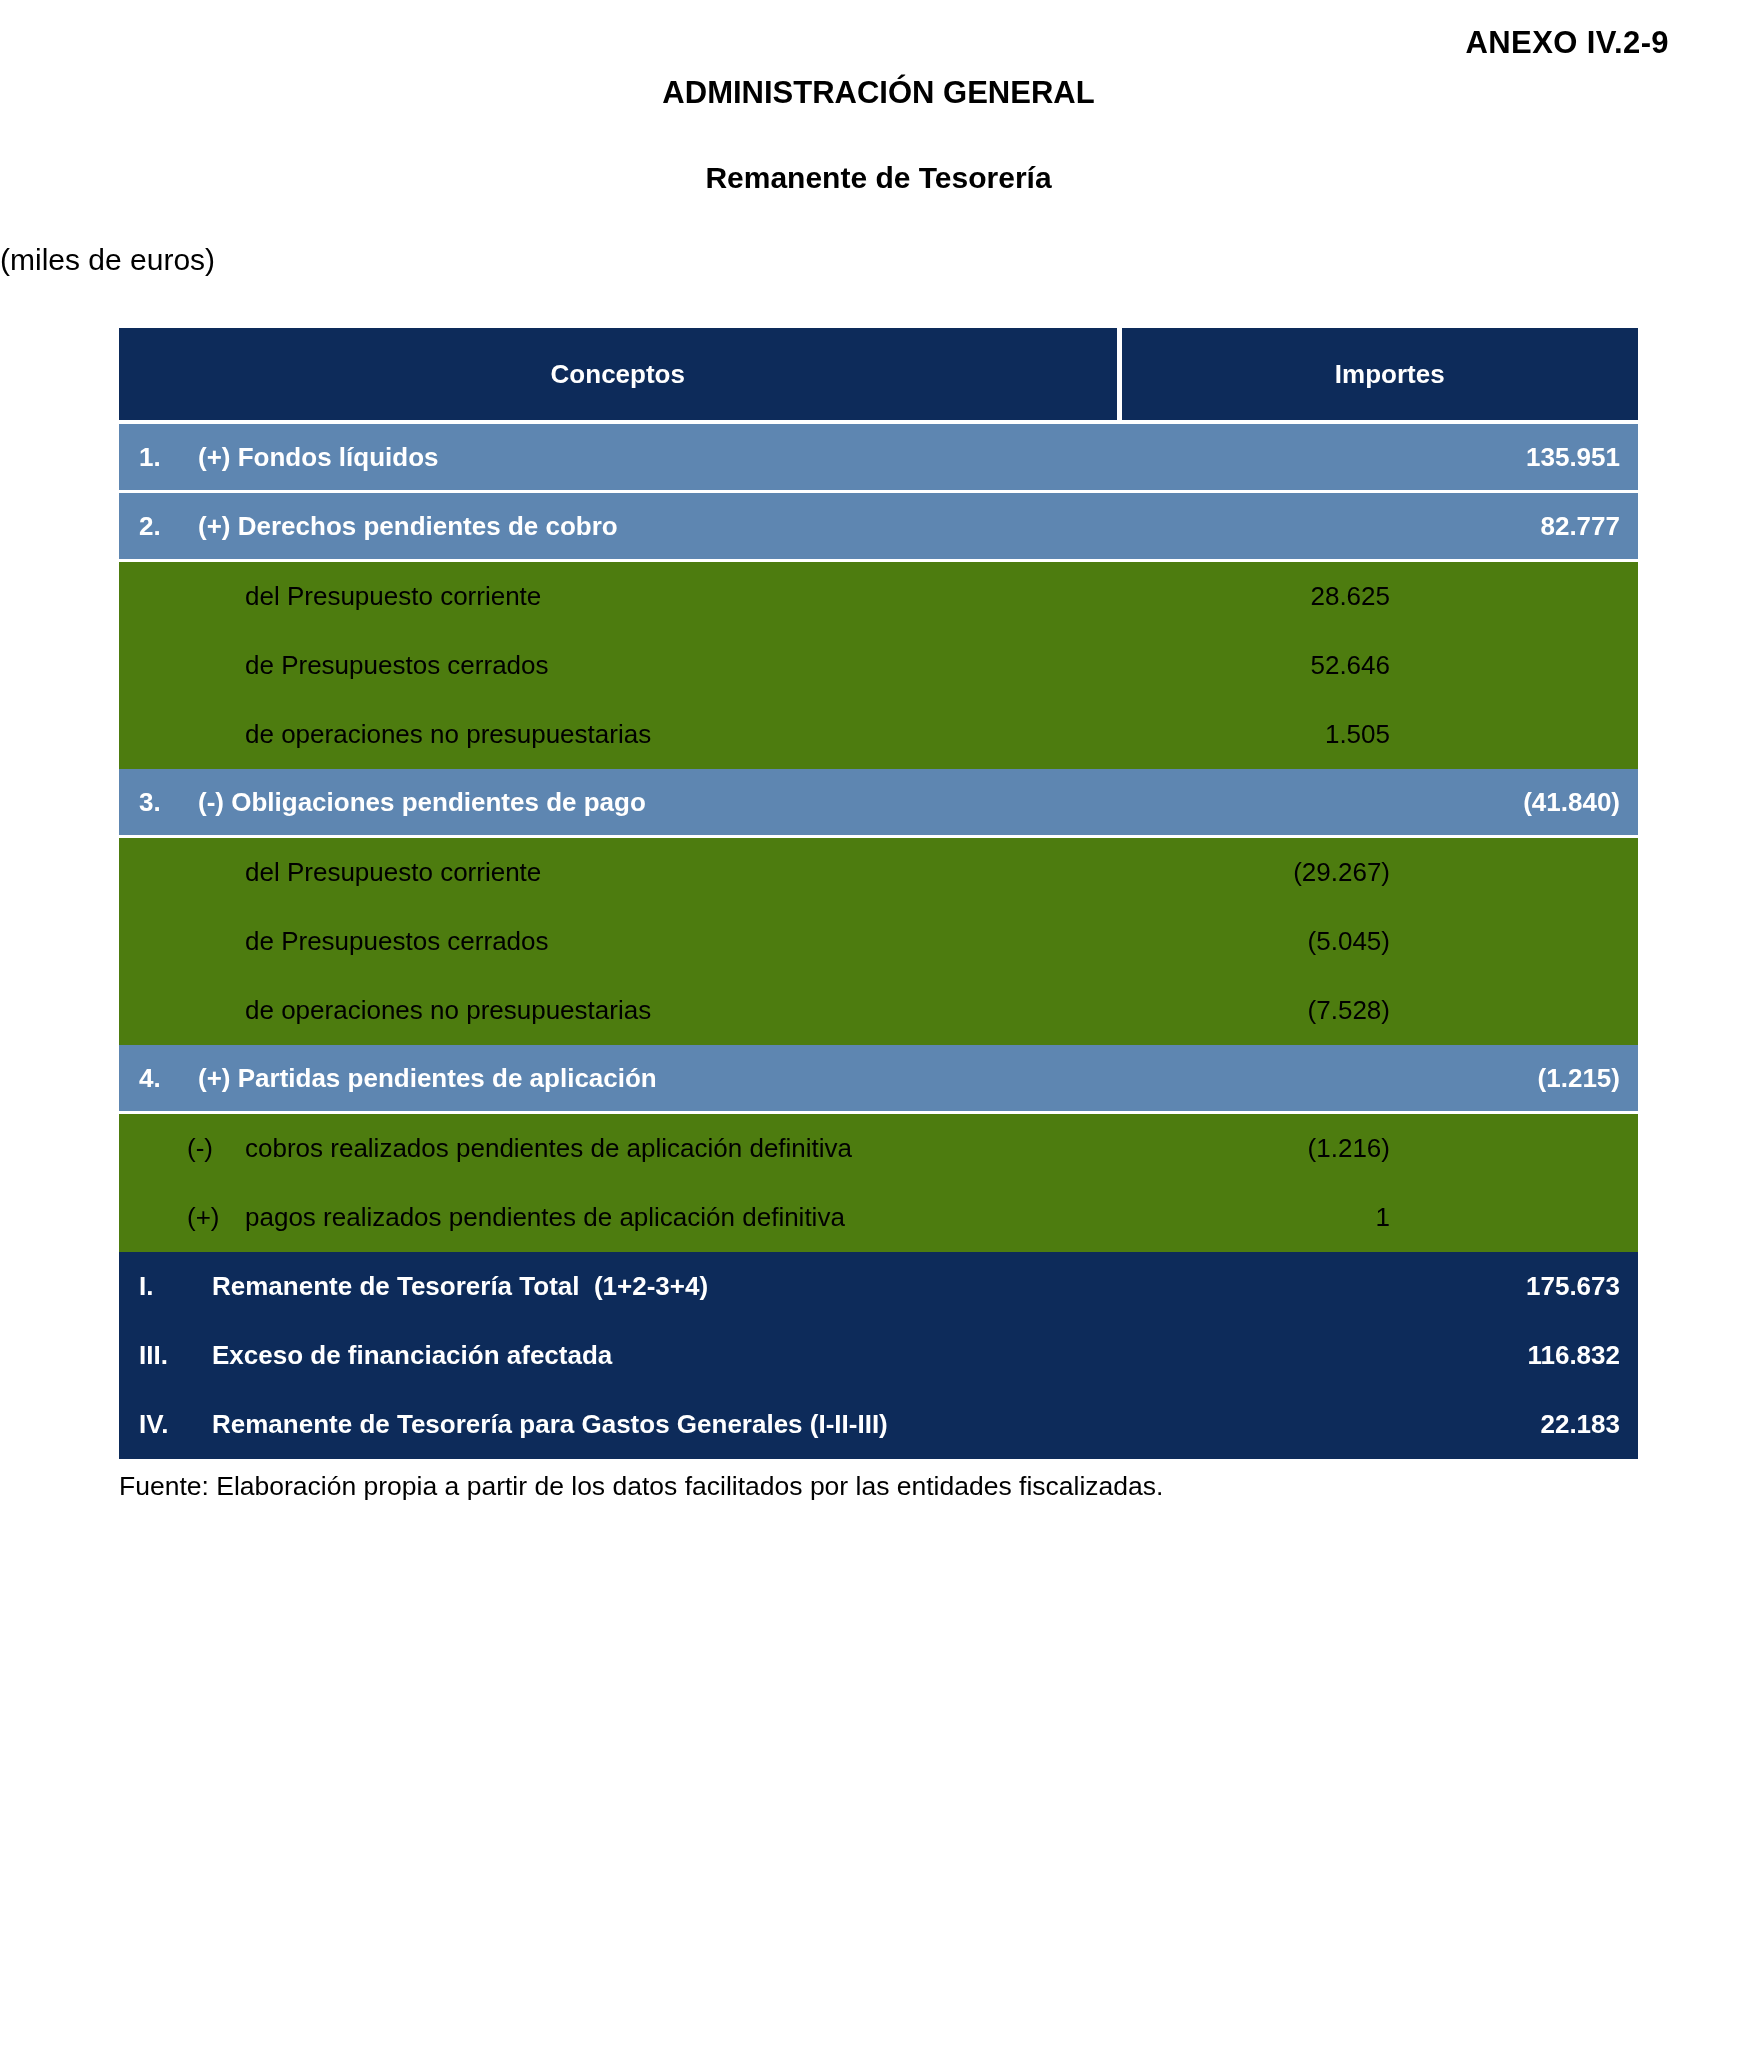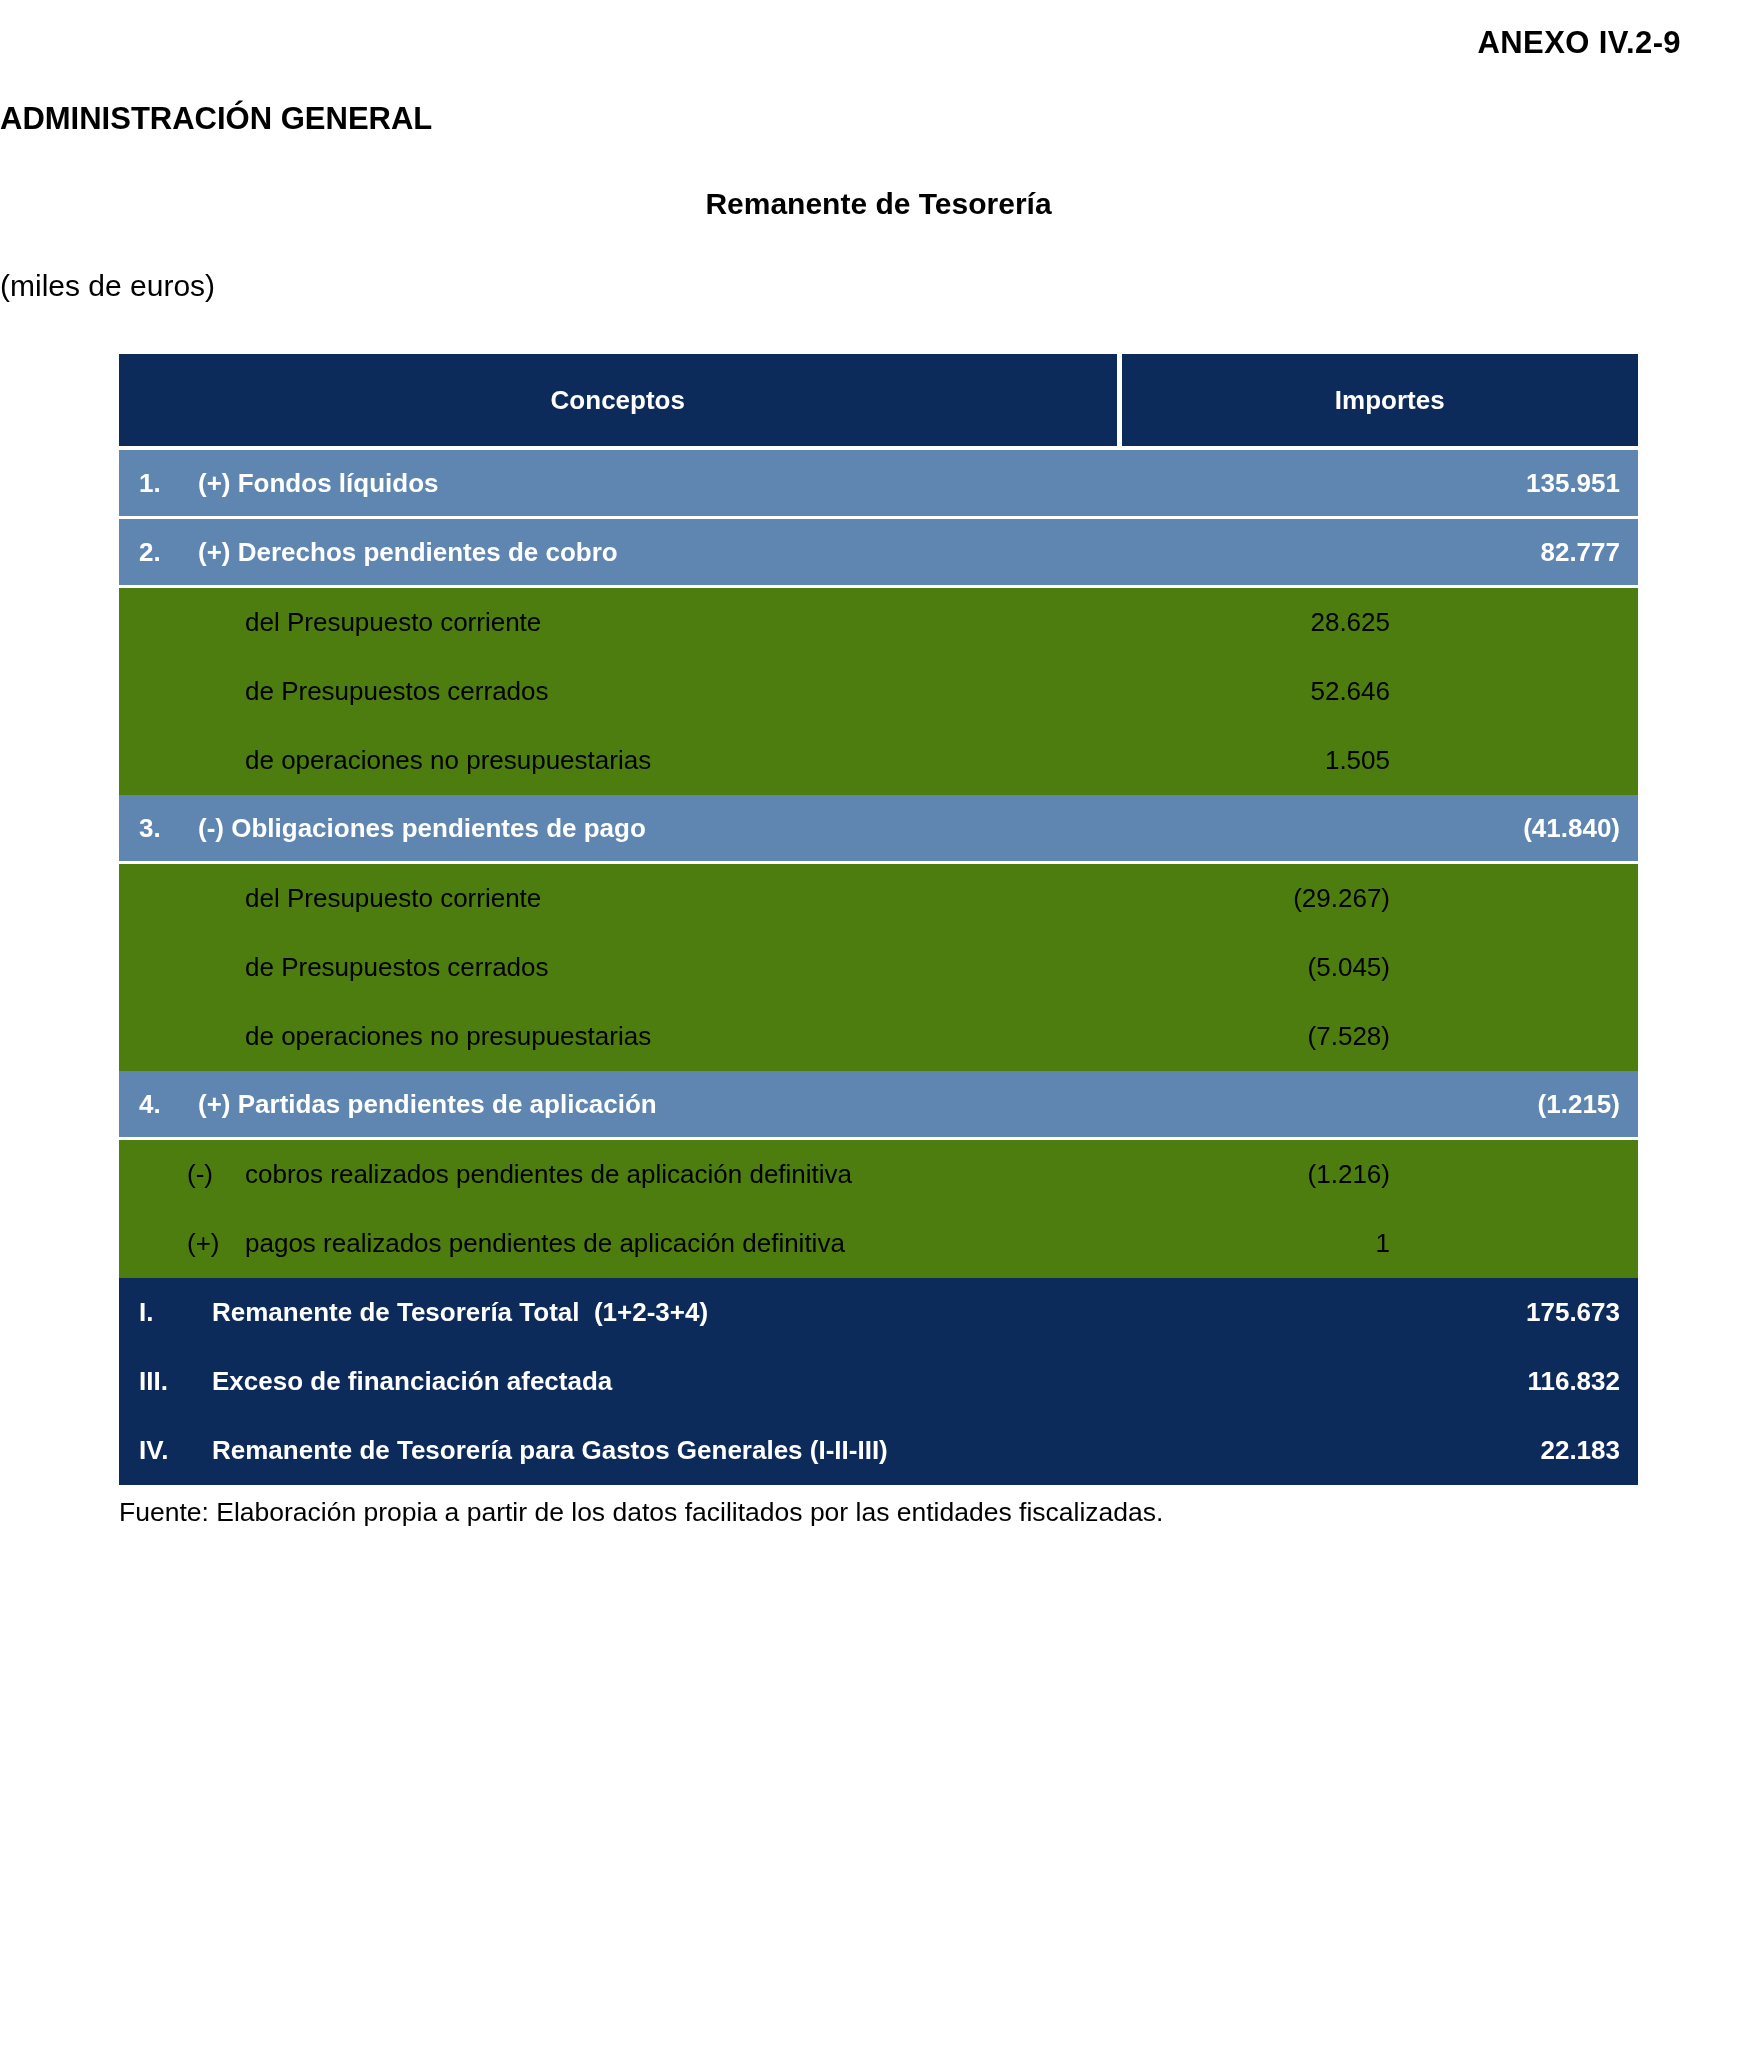--- a/index.html
+++ b/index.html
@@ -11,28 +11,28 @@
   .page {
     position: relative;
     width: 1757px;
     height: 2070px;
     background: #ffffff;
     overflow: hidden;
   }
   .annex {
     position: absolute;
     top: 25px;
-    right: 76px;
+    right: 88px;
     font-size: 31px;
     font-weight: bold;
     letter-spacing: 0.4px;
   }
   .title {
-    padding-top: 101px;
-    text-align: left;
+    padding-top: 75px;
+    text-align: center;
     font-size: 31px;
     font-weight: bold;
   }
   .subtitle {
     margin-top: 50px;
     text-align: center;
     font-size: 30px;
     font-weight: bold;
   }
   .units {

